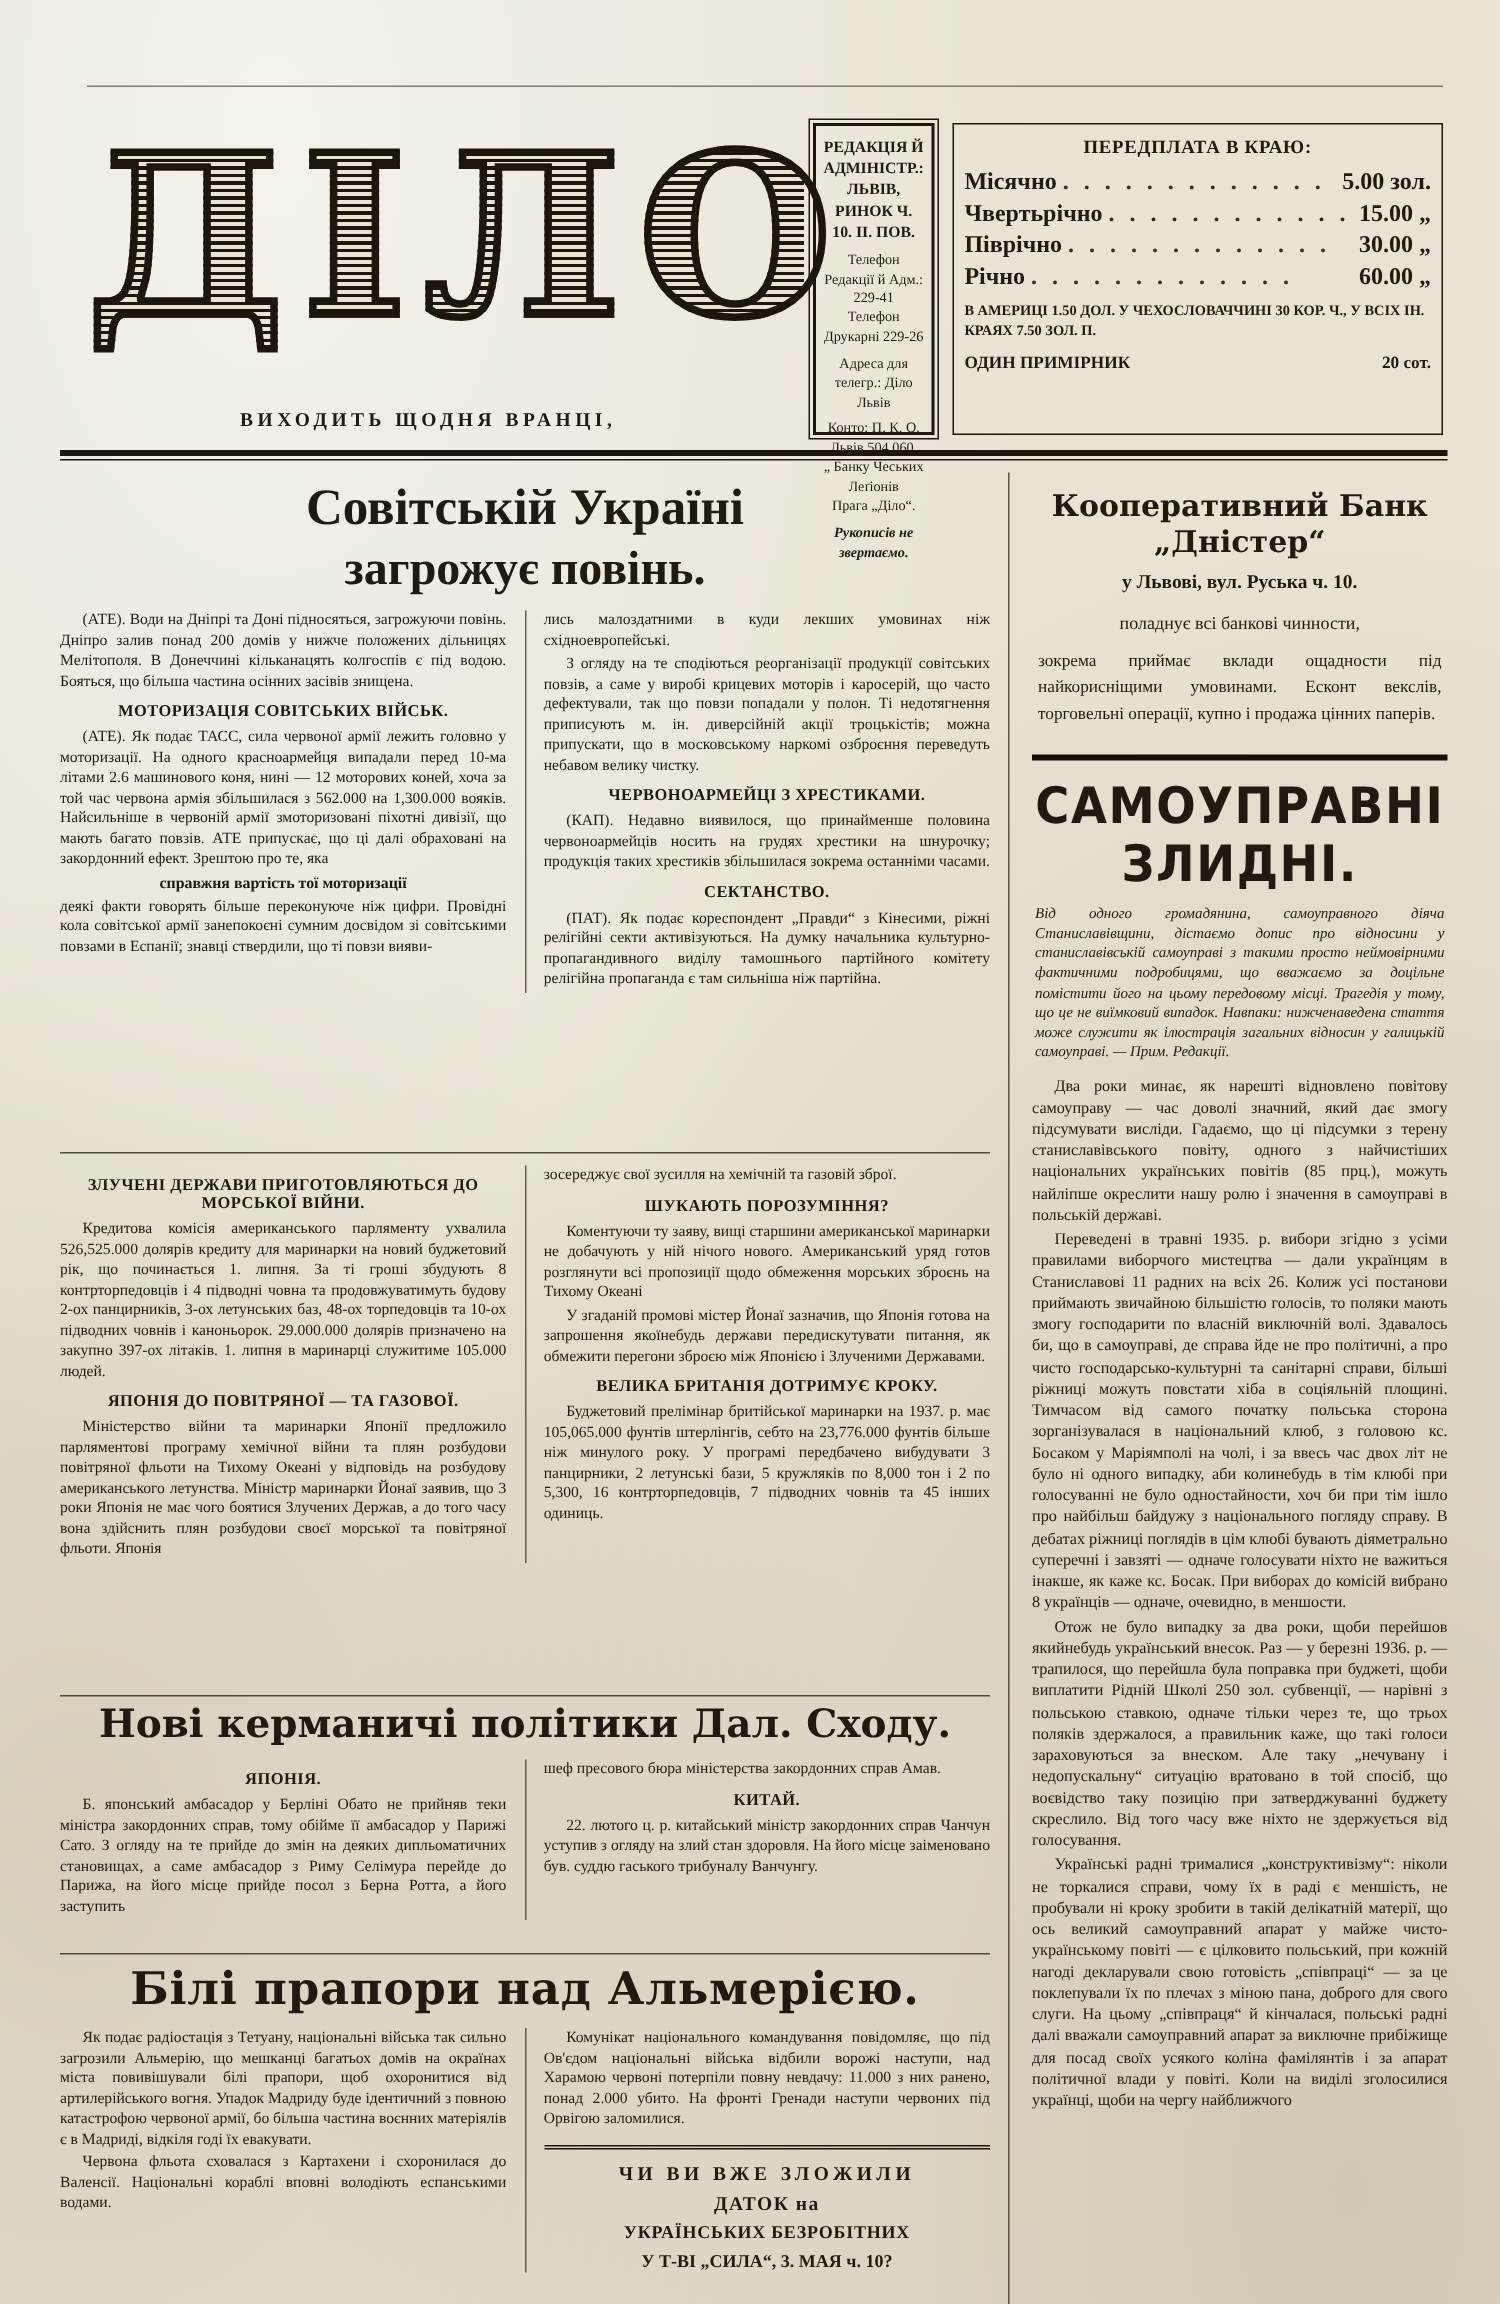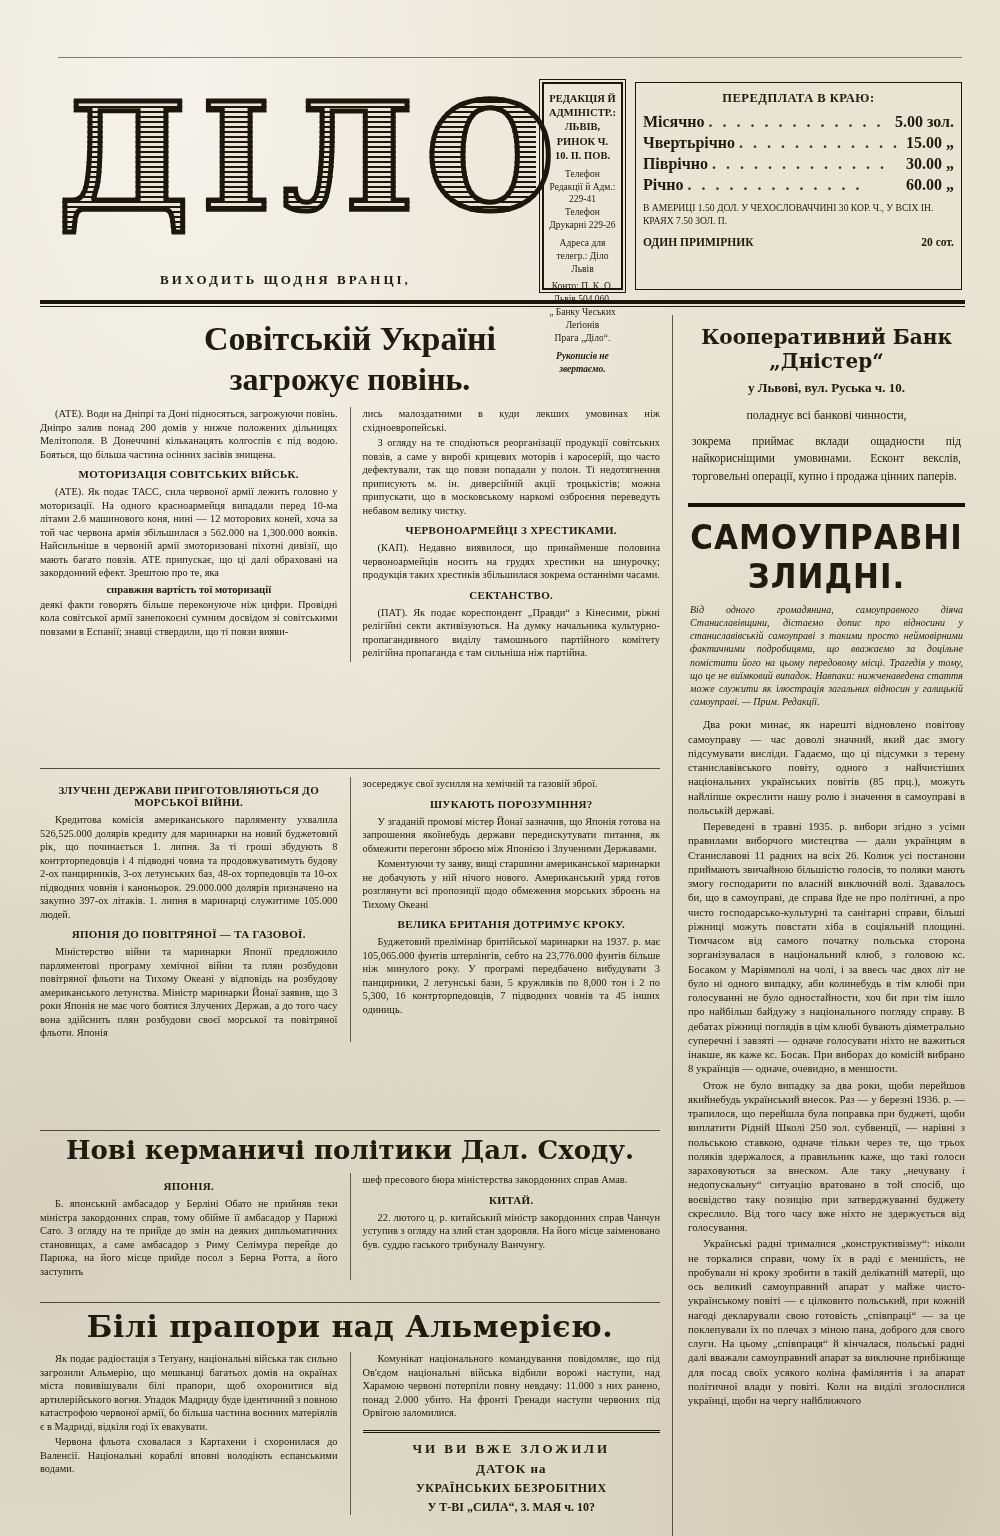--- a/index.html
+++ b/index.html
@@ -43,21 +43,21 @@
   .of-b  { font-weight:bold; font-size:10.5px; }
   .of-sp { margin-top:5px; }
   .of-i  { font-weight:bold; font-style:italic; margin-top:6px; }
   .sub-box {
     flex:1; border:1px solid #1c160c; padding:8px 7px 6px; font-size:10px; align-self:stretch;
   }
   .sub-title { font-weight:bold; font-size:12.5px; text-align:center; margin-bottom:7px; letter-spacing:.5px; }
   .rate-row { display:flex; align-items:baseline; font-weight:bold; font-size:16px; margin:3px 0;justify-content:flex-end; }
   .rate-dots { flex:1; overflow:hidden; white-space:nowrap; margin:0 4px; opacity:.9; }
   .rate-dots::after { content:". . . . . . . . . . . . ."; letter-spacing:3px; }
-  .sub-abroad { font-weight:normal; font-size:9.6px; line-height:1.4; margin-top:7px; }
+  .sub-abroad { font-weight:bold; font-size:9.6px; line-height:1.4; margin-top:7px; }
   .sub-single { display:flex; justify-content:space-between; font-weight:bold; font-size:11.5px; margin-top:8px; }
   .masthead-rule { position:absolute; top:300px; left:40px; right:35px; height:7px;
     border-top:4px solid #1c160c; border-bottom:1px solid #1c160c; }
   
   .content { position:absolute; top:315px; left:40px; right:35px; bottom:0; display:flex; }
   .left-region { width:632px; padding-right:12px; }
   .right-region { flex:1; border-left:1px solid rgba(46,38,22,.75); padding-left:15px; display:flex; flex-direction:column; }
   section { overflow:hidden; }
   .sec-flood { height:453px; }
   .sec-arms  { height:362px; }
@@ -180,22 +180,22 @@
         <div class="cols">
           <div class="col">
             <div class="subhead">ЗЛУЧЕНІ ДЕРЖАВИ ПРИГОТОВЛЯЮТЬСЯ ДО МОРСЬКОЇ ВІЙНИ.</div>
             <p class="body">Кредитова комісія американського парляменту ухвалила 526,525.000 долярів кредиту для маринарки на новий буджетовий рік, що починається 1. липня. За ті гроші збудують 8 контрторпедовців і 4 підводні човна та продовжуватимуть будову 2-ох панцирників, 3-ох летунських баз, 48-ох торпедовців та 10-ох підводних човнів і каноньорок. 29.000.000 долярів призначено на закупно 397-ох літаків. 1. липня в маринарці служитиме 105.000 людей.</p>
             <div class="subhead">ЯПОНІЯ ДО ПОВІТРЯНОЇ — ТА ГАЗОВОЇ.</div>
             <p class="body">Міністерство війни та маринарки Японії предложило парляментові програму хемічної війни та плян розбудови повітряної фльоти на Тихому Океані у відповідь на розбудову американського летунства. Міністр маринарки Йонаї заявив, що 3 роки Японія не має чого боятися Злучених Держав, а до того часу вона здійснить плян розбудови своєї морської та повітряної фльоти. Японія</p>
           </div>
           <div class="col">
             <p class="body noindent">зосереджує свої зусилля на хемічній та газовій зброї.</p>
             <div class="subhead">ШУКАЮТЬ ПОРОЗУМІННЯ?</div>
+            <p class="body">Коментуючи ту заяву, вищі старшини американської маринарки не добачують у ній нічого нового. Американський уряд готов розглянути всі пропозиції щодо обмеження морських зброєнь на Тихому Океані</p>
             <p class="body">У згаданій промові містер Йонаї зазначив, що Японія готова на запрошення якоїнебудь держави передискутувати питання, як обмежити перегони зброєю між Японією і Злученими Державами.</p>
-            <p class="body">Коментуючи ту заяву, вищі старшини американської маринарки не добачують у ній нічого нового. Американський уряд готов розглянути всі пропозиції щодо обмеження морських зброєнь на Тихому Океані</p>
             <div class="subhead">ВЕЛИКА БРИТАНІЯ ДОТРИМУЄ КРОКУ.</div>
             <p class="body">Буджетовий прелімінар бритійської маринарки на 1937. р. має 105,065.000 фунтів штерлінгів, себто на 23,776.000 фунтів більше ніж минулого року. У програмі передбачено вибудувати 3 панцирники, 2 летунські бази, 5 кружляків по 8,000 тон і 2 по 5,300, 16 контрторпедовців, 7 підводних човнів та 45 інших одиниць.</p>
           </div>
         </div>
       </section>
 
       <section class="sec-fareast">
         <div class="sec-rule"></div>
         <h2 class="headline-md">Нові керманичі політики Дал. Сходу.</h2>
         <div class="cols">

